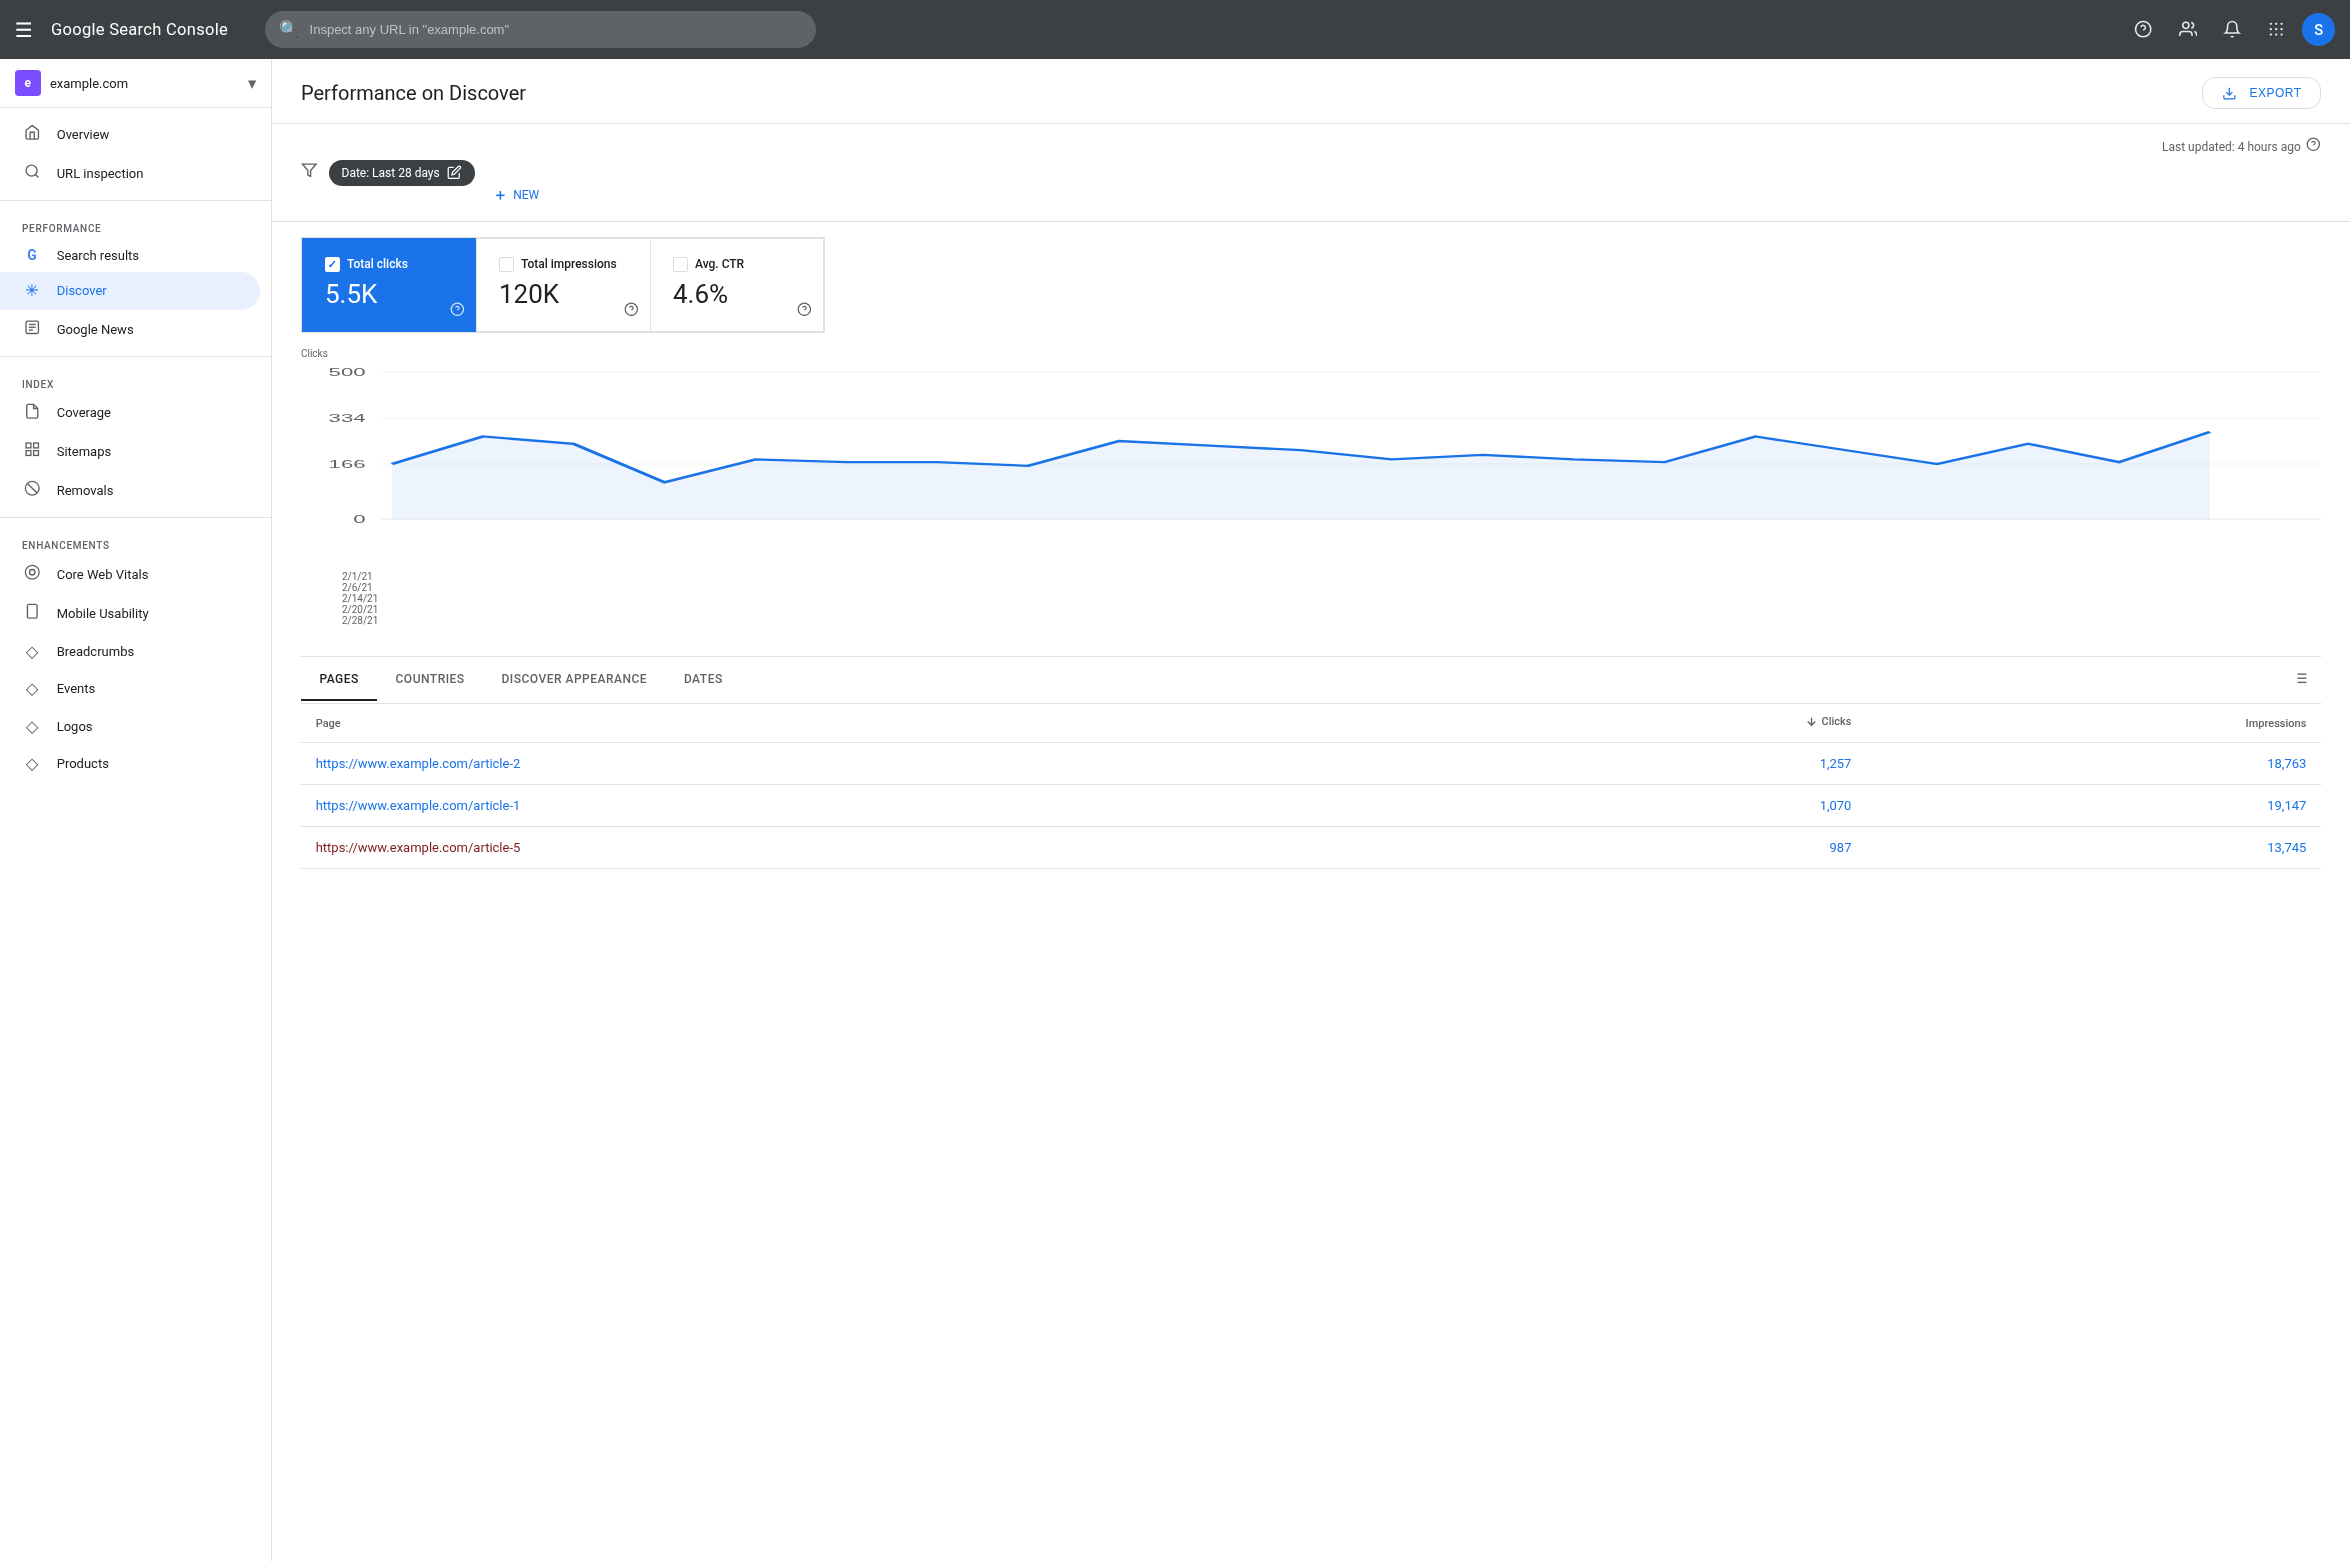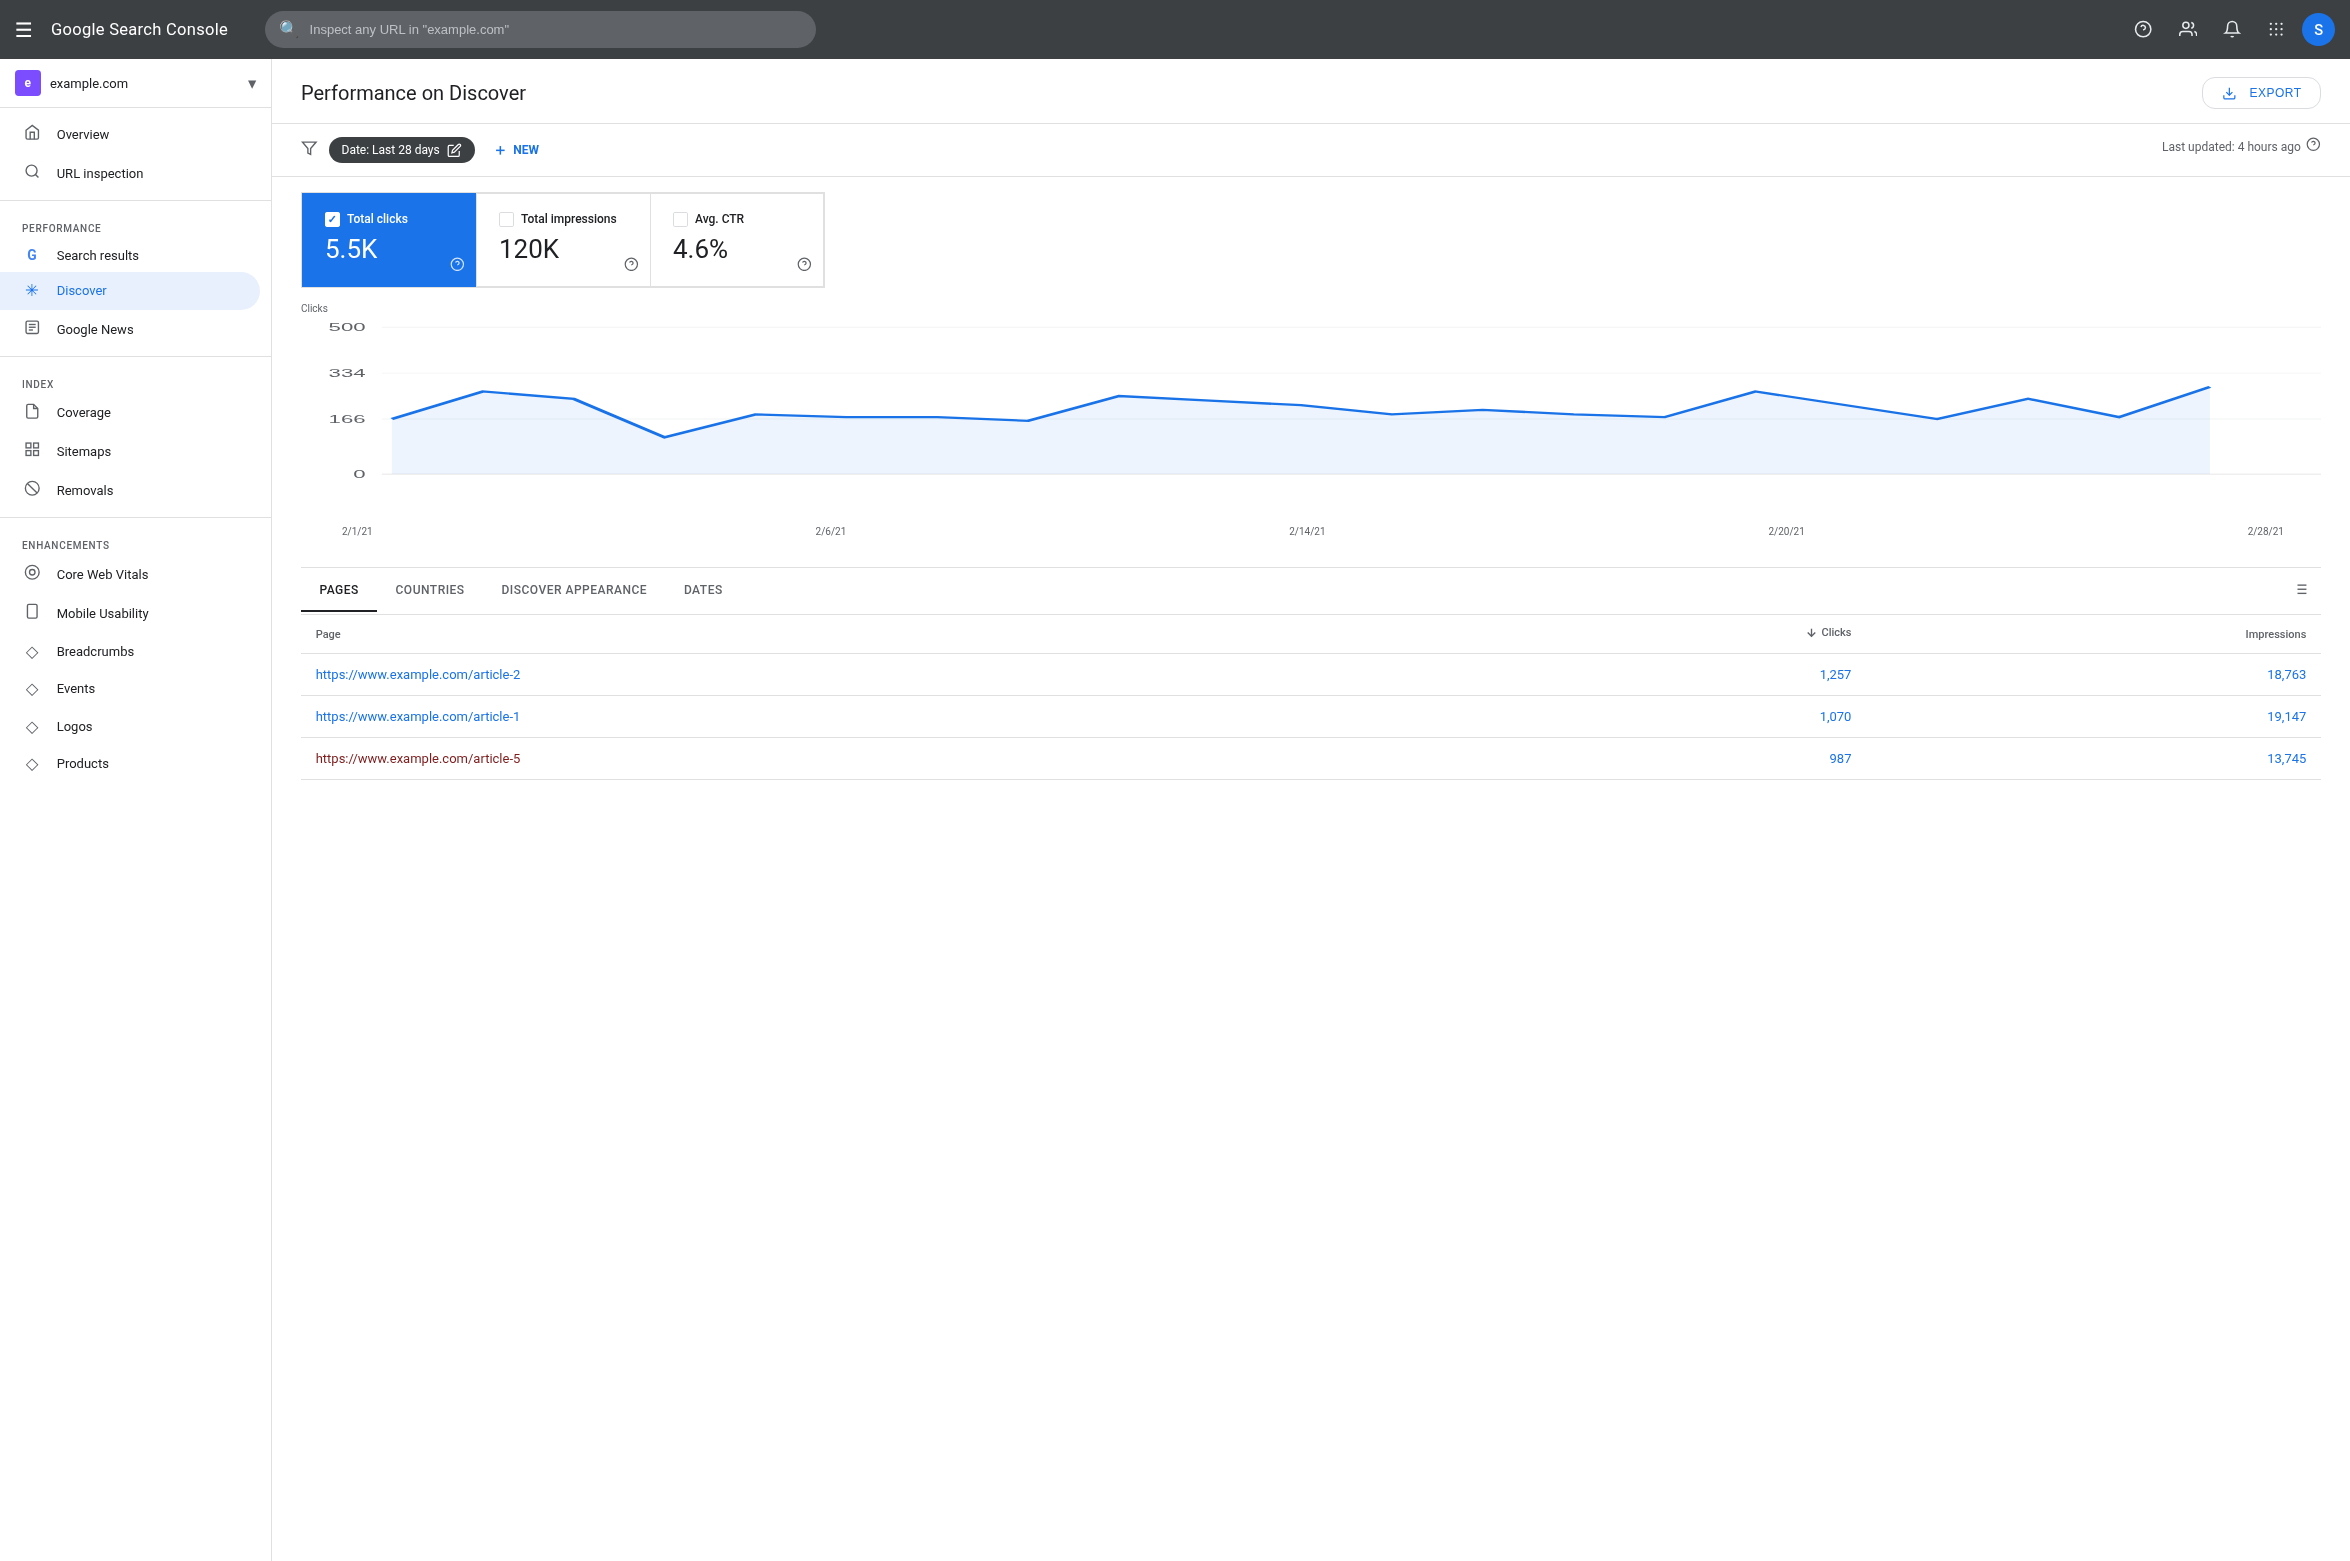--- a/index.html
+++ b/index.html
@@ -177,23 +177,24 @@
       padding: 5.5px 13px;
       font-size: 12px;
       cursor: pointer;
     }
     .new-btn {
       display: flex;
       align-items: center;
       gap: 5.5px;
       color: #1a73e8;
       font-size: 12px;
-      font-weight: 700;
+      font-weight: 400;
       cursor: pointer;
       padding: 5.5px 7.3px;
+      margin-top: 45px;
     }
     .last-updated { font-size: 12px; color: #5f6368; display: flex; align-items: center; gap: 5.5px; }
     .last-updated-help { color: #5f6368; font-size: 14.7px; cursor: pointer; }
 
     
     .metrics-row {
       display: flex;
       border-bottom: 0.9px solid #e0e0e0;
       margin: 0 29px;
       margin-top: 14.7px;
@@ -626,21 +627,21 @@
               810,110
               855,88
               900,108
               945,75
               945,170
               45,170
             "></polygon>
         </svg>
 
         
-        <div style="display:flex;justify-content:space-between;padding:3.7px 37px 0 41px;font-size:10px;color:#5f6368;">
+        <div style="display:flex;justify-content:space-between;padding:3.7px 37px 0 41px;font-size:10px;color:#5f6368;flex-direction:column;">
           <span>2/1/21</span>
           <span>2/6/21</span>
           <span>2/14/21</span>
           <span>2/20/21</span>
           <span>2/28/21</span>
         </div>
       </div>
     </div>
 
     <div class="tabs-section">

